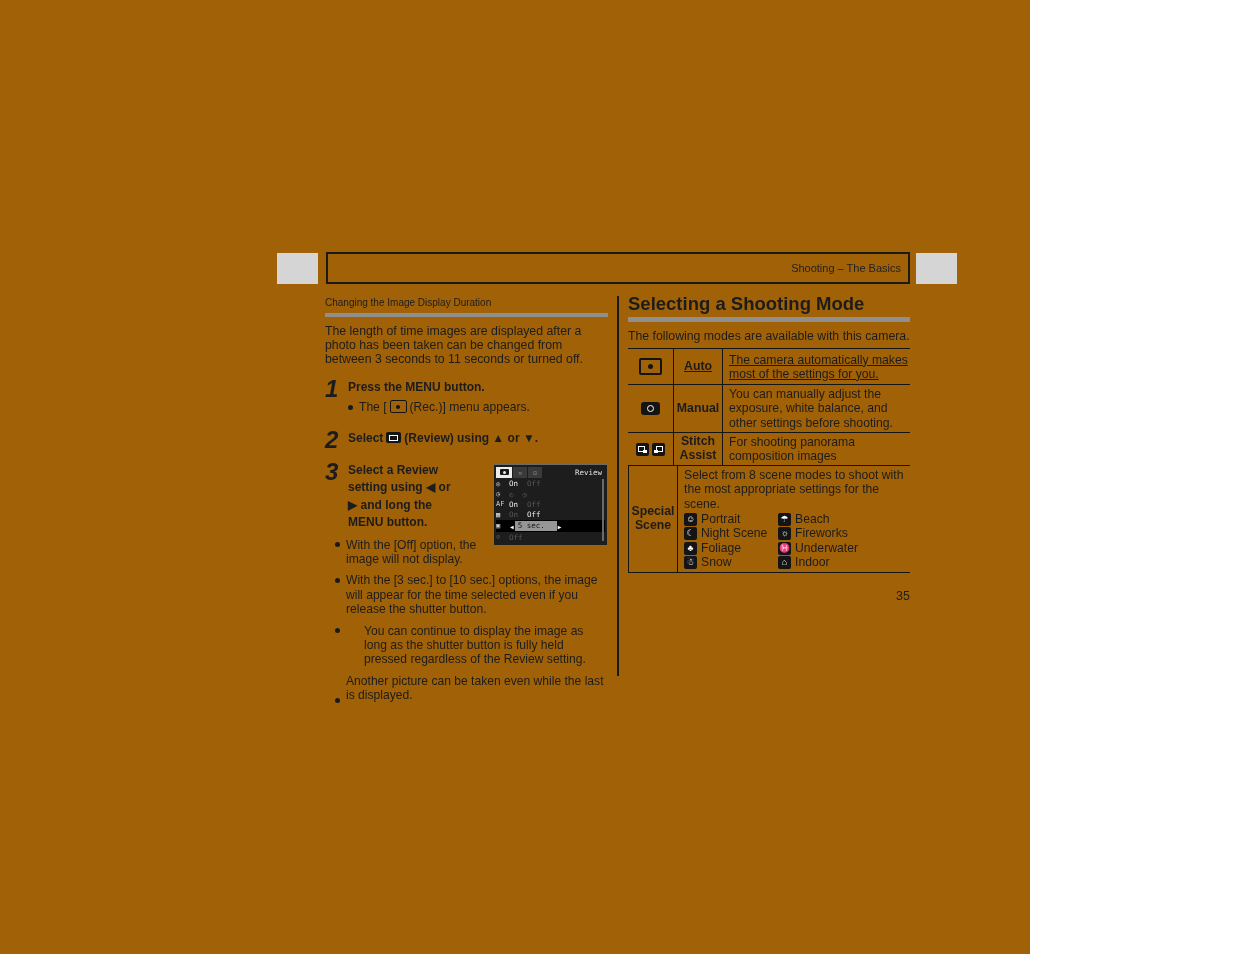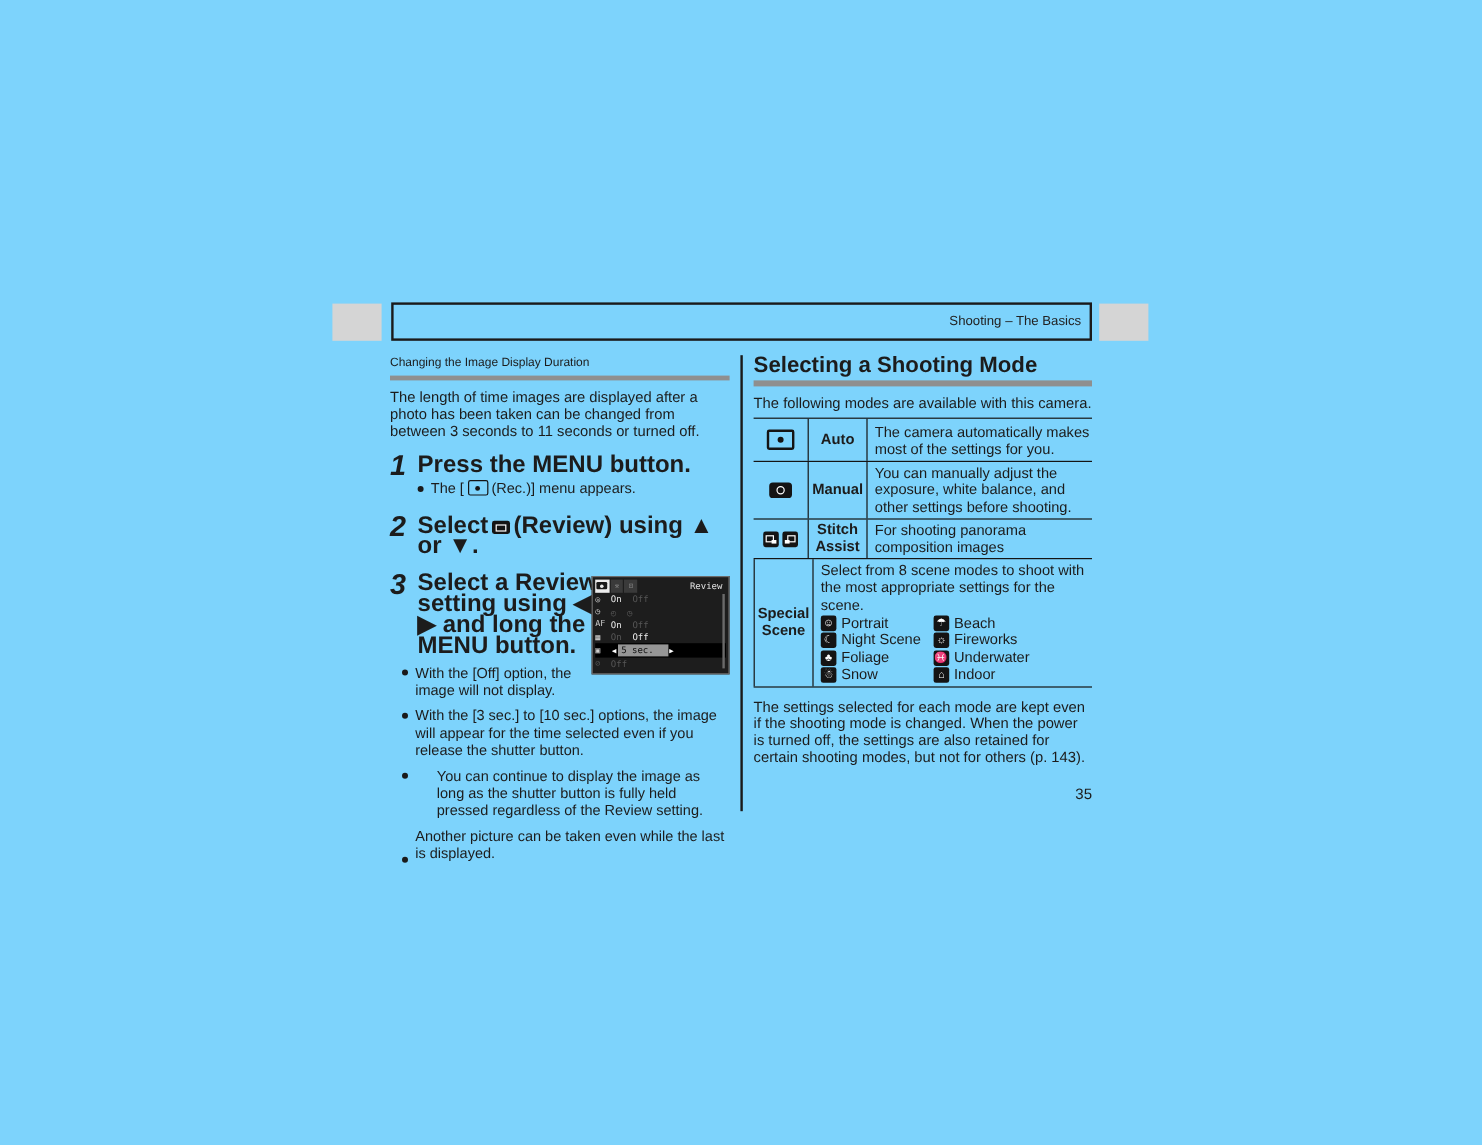--- a/index.html
+++ b/index.html
@@ -1,17 +1,17 @@
 <!DOCTYPE html>
 <html><head>
 <meta charset="utf-8">
 <style>
   html,body { margin:0; padding:0; background:#ffffff; }
   .page {
-    position:relative; width:1235px; height:954px; background:#7dd3fc;
+    position:relative; width:1030px; height:954px; background:#a16207;
     font-family:"Liberation Sans", sans-serif; color:#1c1c1c; overflow:hidden;
   }
   
   .gray-block { position:absolute; background:#d5d5d5; }
   .gb-left  { left:277px; top:253px; width:41px; height:31px; }
   .gb-right { left:916px; top:253px; width:41px; height:31px; }
   .header-box {
     position:absolute; left:326px; top:252px; width:584px; height:32px;
     border:2px solid #1a1a1a; box-sizing:border-box;
     display:flex; align-items:center; justify-content:flex-end;
@@ -30,21 +30,21 @@
   .intro { margin-top:7px; }
 
   
   .step { display:flex; }
   .step1 { margin-top:12px; }
   .step2 { margin-top:15px; }
   .step-num {
     flex:0 0 23px; font-size:24px; font-weight:bold; font-style:italic;
     line-height:19px; letter-spacing:-1px;
   }
-  .step-title { font-size:20px; font-weight:bold; line-height:17.5px; }
+  .step-title { font-size:12px; font-weight:bold; line-height:17.5px; }
   .bullet { display:flex; margin-top:5px; padding-left:10px; }
   .bullet-dot { flex:0 0 auto; width:5px; height:5px; border-radius:50%; background:#1a1a1a; margin:4.5px 6px 0 0; }
   .bullet-text { font-size:12.1px; line-height:14.4px; }
   .narrow { max-width:162px; }
 
   .inline-cam {
     display:inline-block; width:15px; height:11px; border:1.5px solid #141414;
     border-radius:2px; position:relative; vertical-align:-2px; margin:0 3px;
   }
   .inline-cam::after {
@@ -67,36 +67,36 @@
     position:absolute; right:0; top:2px; width:115px; height:82px; box-sizing:border-box;
     background:#1d1d1d; border:1px solid #6b6b6b; padding:2px;
     font-family:"DejaVu Sans Mono", monospace;
   }
   .menu-tabs { display:flex; align-items:stretch; height:11px; }
   .tab-selected { width:16px; background:#ececec; display:flex; align-items:center; justify-content:center; }
   .cam-glyph { width:9px; height:6px; background:#1a1a1a; border-radius:1px; position:relative; }
   .cam-glyph::after { content:""; position:absolute; left:3px; top:1.5px; width:3px; height:3px; border-radius:50%; background:#ececec; }
   .tab-dim { width:14px; margin-left:1px; background:#3a3a3a; color:#8a8a8a; font-size:6px;
              display:flex; align-items:center; justify-content:center; }
-  .menu-title { margin-left:auto; color:#e0e0e0; font-size:7.5px; line-height:11px; padding-right:3px;padding-left:44px; }
+  .menu-title { margin-left:auto; color:#e0e0e0; font-size:7.5px; line-height:11px; padding-right:3px; }
   .menu-rows { margin-top:1px; }
   .menu-row { display:flex; align-items:center; height:10.4px; font-size:7.5px; }
   .menu-icon { flex:0 0 13px; color:#cfcfcf; font-size:7px; }
   .mv { margin-right:9px; }
   .bright { color:#ededed; }
   .dim { color:#575757; }
   .menu-row.selected { background:#000000; height:12px; }
   .sel-arrow { color:#ffffff; font-size:6px; margin:0 1px; }
   .sel-box { background:#969696; color:#101010; font-size:7.5px; height:10px; line-height:10px; padding:0 12px 0 3px; }
   .scroll-line { position:absolute; right:3px; top:14px; bottom:4px; width:2px; background:#6a6a6a; }
 
   
   .mode-table { margin-top:5px; border-top:1.5px solid #141414; }
   .mt-row { display:flex; border-bottom:1.5px solid #141414; box-sizing:border-box; }
-  .r1 { min-height:36px; } .r2 { min-height:46px; } .r3 { min-height:33px; } .r4 { min-height:100px; } .r5 { min-height:22px; }
+  .r1 { min-height:36px;text-decoration:underline; } .r2 { min-height:46px; } .r3 { min-height:33px; } .r4 { min-height:100px; } .r5 { min-height:22px; }
   .mt-icon { flex:0 0 45px; display:flex; align-items:center; justify-content:center; gap:3px; }
   .mt-name {
     flex:0 0 50px; border-left:1.5px solid #141414; border-right:1.5px solid #141414;
     display:flex; align-items:center; justify-content:center; text-align:center;
     font-weight:bold; font-size:12.3px; line-height:13.8px; padding:2px 1px; box-sizing:border-box;
   }
   .mt-desc { flex:1; font-size:12.2px; line-height:14.2px; padding:2px 0 2px 6px;
              display:flex; flex-direction:column; justify-content:center; }
   .icon-auto { width:19px; height:13px; border:2px solid #141414; border-radius:2px; position:relative; }
   .icon-auto::after { content:""; position:absolute; left:50%; top:50%; width:5px; height:5px; margin:-2.5px 0 0 -2.5px; background:#141414; border-radius:50%; }
@@ -308,17 +308,16 @@
                 <span class="scene-icon">⌂</span>
                 <span class="scene-label">Indoor</span>
               </div>
             </div>
           </div>
         </div>
       </div>
 
     </div>
 
-    <div class="body-text footer-note">The settings selected for each mode are kept even if the shooting mode is changed. When the power is turned off, the settings are also retained for certain shooting modes, but not for others (p. 143).</div>
     <div class="page-num">35</div>
   </div>
 
 </div>
 
 </body></html>

